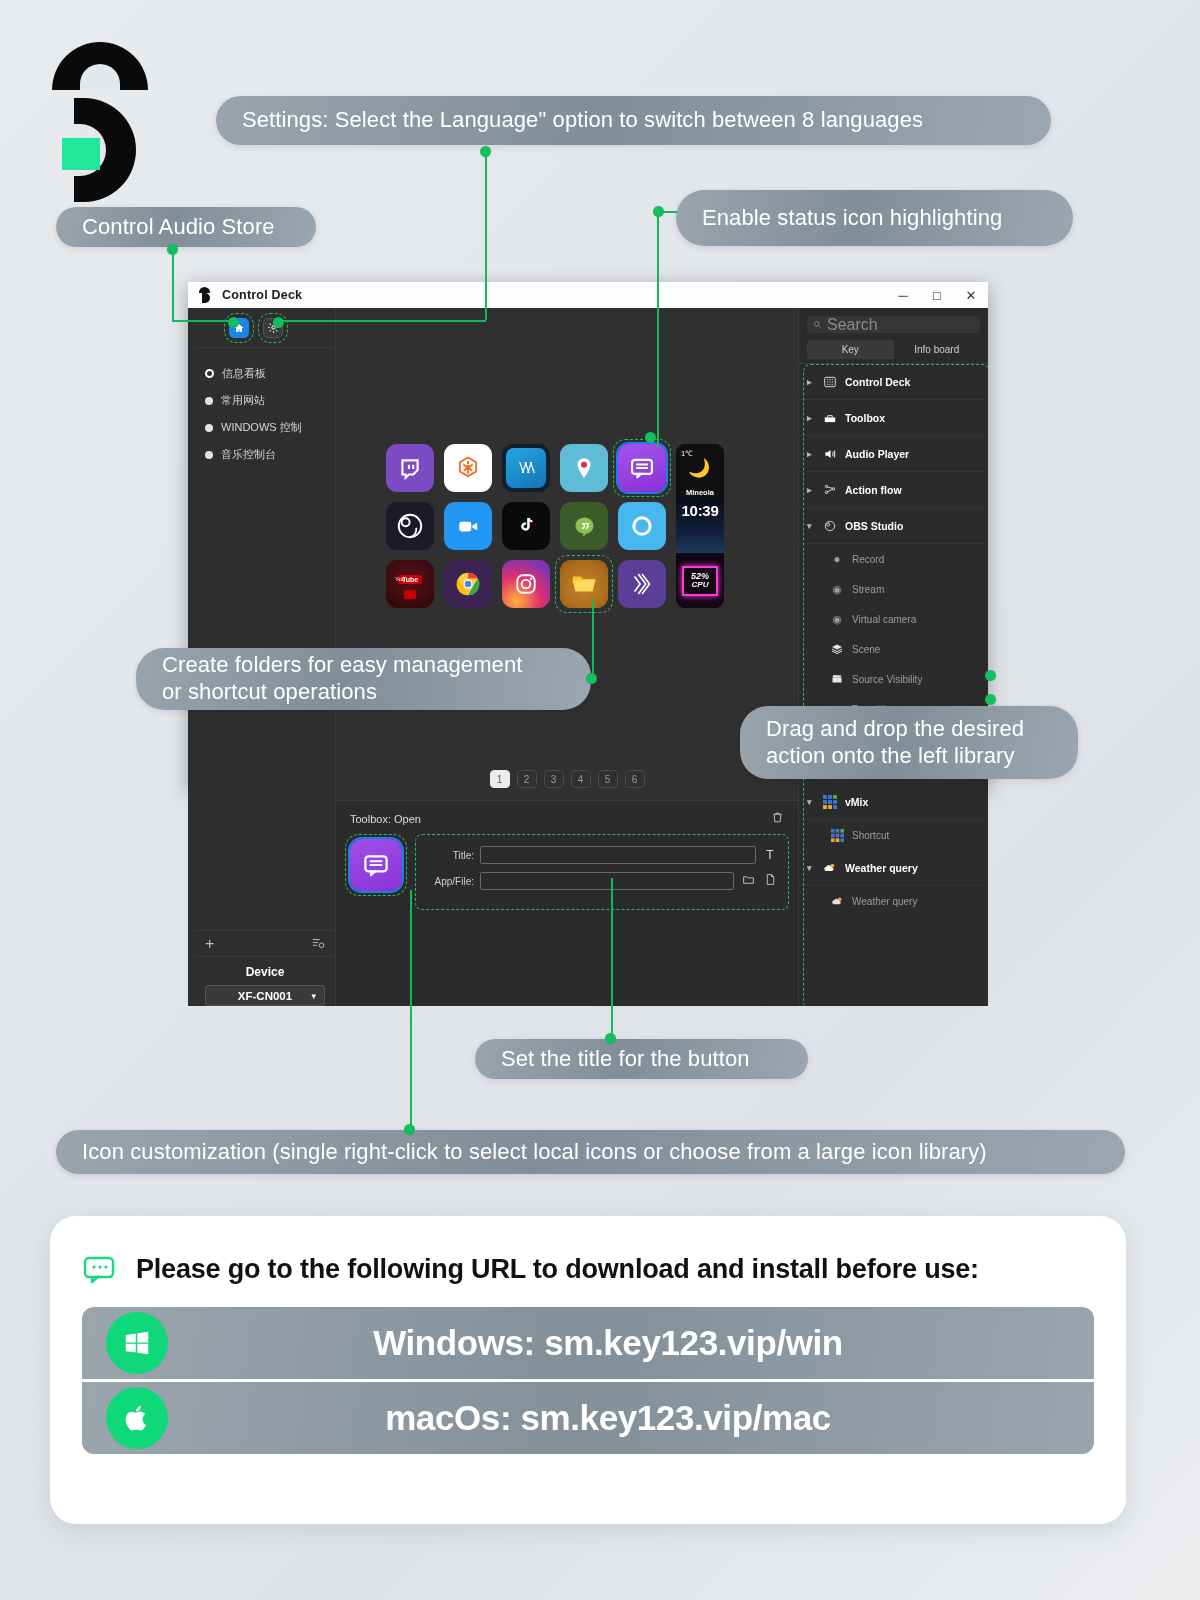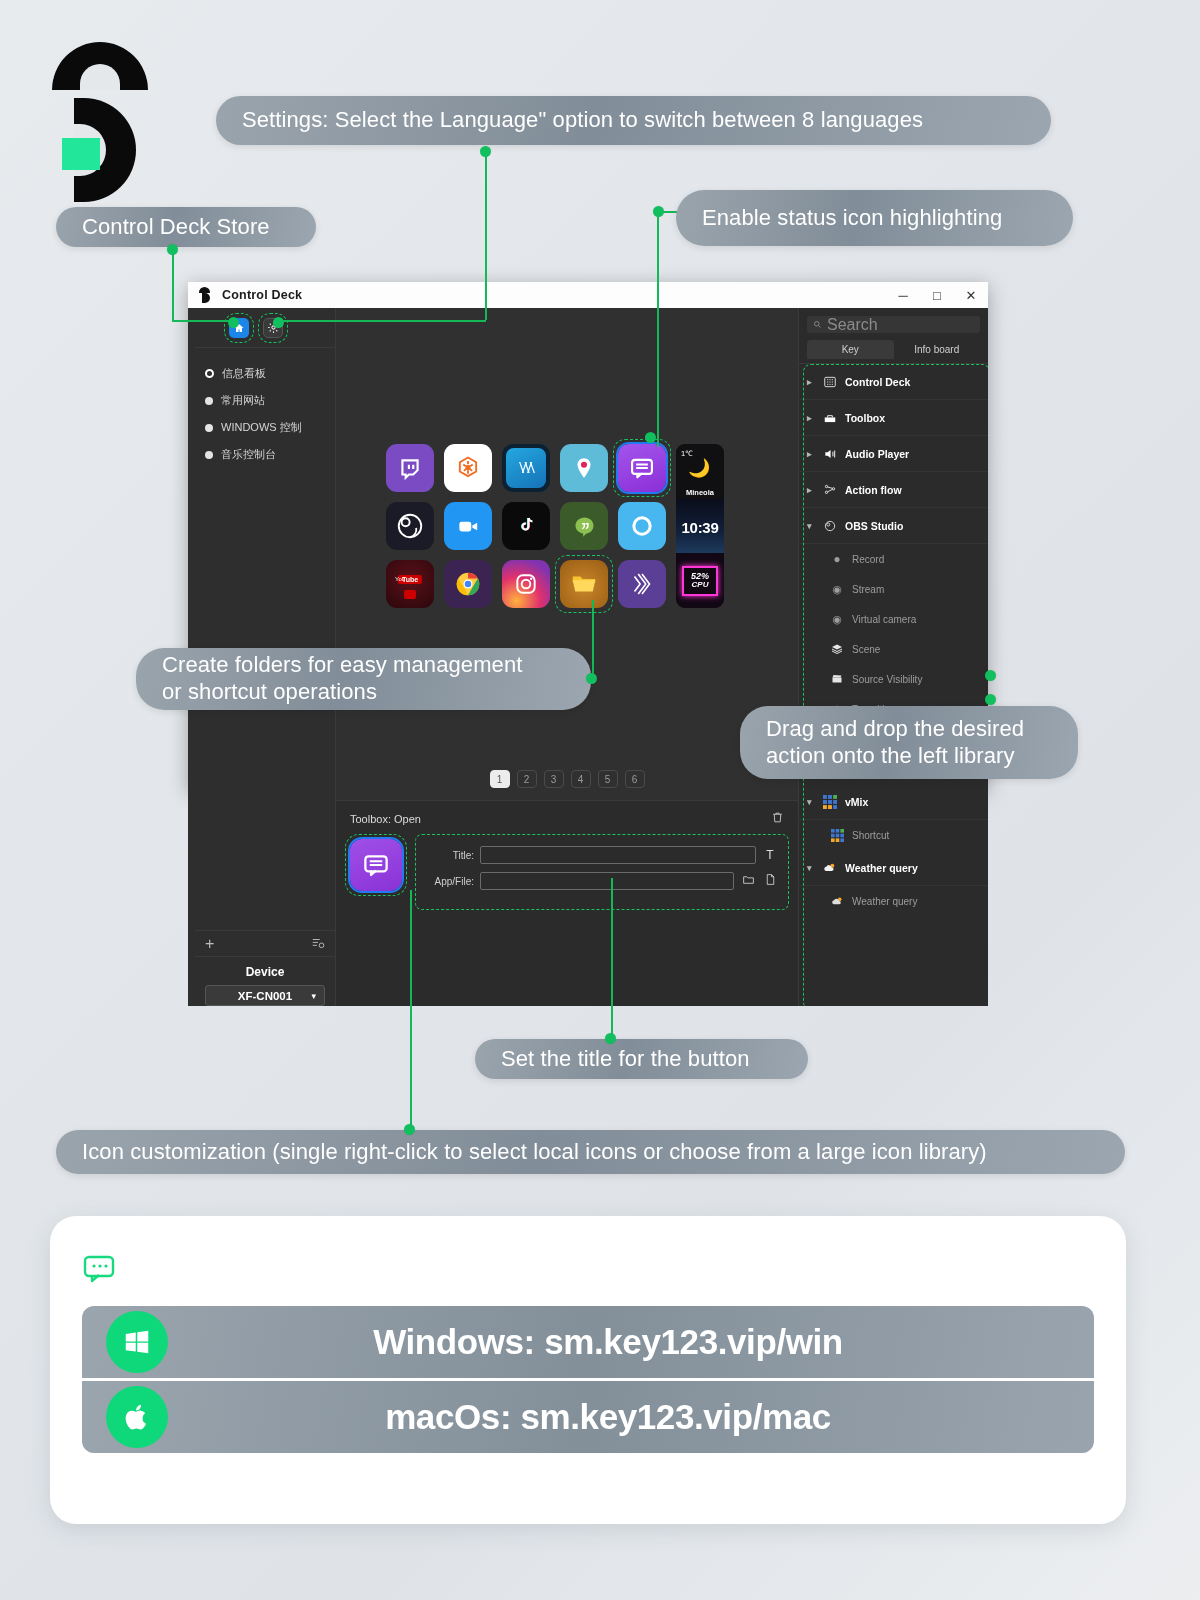--- a/index.html
+++ b/index.html
@@ -117,21 +117,21 @@
   #icongrid { display:grid; grid-template-columns:repeat(5, 48px); grid-template-rows:repeat(3, 48px); gap:10px; }
   .gi { width:48px; height:48px; border-radius:11px; position:relative; display:flex; align-items:center; justify-content:center; overflow:hidden; }
   .gi.sel { outline:2px solid #1f7bf0; outline-offset:0; }
   .gi-dash { position:absolute; left:-5px; top:-5px; right:-5px; bottom:-5px; border:1.5px dashed #17c45f; border-radius:12px; }
   #widgetcol { width:48px; border-radius:9px; overflow:hidden; display:flex; flex-direction:column; background:#171717; height:164px; }
   .wg { flex:1 1 0; position:relative; }
   .wg1 { background:#101012; }
   .wg1 .temp { position:absolute; left:5px; top:4px; color:#fff; font-size:7.5px; }
   .wg1 .moon { position:absolute; left:50%; top:15px; transform:translateX(-50%); font-size:18px; line-height:1; color:#f4d03f; }
   .wg1 .city { position:absolute; bottom:2px; width:100%; text-align:center; color:#fff; font-size:7.5px; font-weight:bold; }
-  .wg2 { background:linear-gradient(180deg,#0a0d1b 0%, #11203a 60%, #1d3a5c 100%); display:flex; align-items:center; justify-content:center; }
+  .wg2 { background:linear-gradient(180deg,#0a0d1b 0%, #11203a 60%, #1d3a5c 100%); display:flex; align-items:flex-start; justify-content:center; }
   .wg2 .clk { color:#fff; font-size:15px; font-weight:bold; margin-top:3px; letter-spacing:-.3px; }
   .wg3 { background:#120814; display:flex; align-items:center; justify-content:center; }
   .wg3 .cpubox { border:2px solid #ff37d8; box-shadow:0 0 6px #ff37d8; width:36px; height:30px; display:flex; flex-direction:column; align-items:center; justify-content:center; }
   .wg3 .p { color:#fff; font-size:9px; font-weight:bold; font-style:italic; line-height:1.05; }
   .wg3 .c { color:#fff; font-size:8px; font-weight:bold; font-style:italic; line-height:1.05; }
 
   #pager { display:flex; gap:7px; justify-content:center; padding-bottom:12px; }
   .pg { width:20px;height:18px; border:1px solid #4a4a4a; border-radius:4px; color:#9a9a9a; font-size:10px; display:flex; align-items:center; justify-content:center; }
   .pg.active { background:#ececec; color:#555; border-color:#ececec; }
 
@@ -199,21 +199,21 @@
 
 <div class="callout" style="left:676px; top:190px; width:397px; height:56px;">
   <span>Enable status icon highlighting</span>
 </div>
 <div class="dot" style="left:653px; top:206px;"></div>
 <div class="lead h" style="left:658px; top:211px; width:22px;"></div>
 <div class="lead v" style="left:657px; top:211px; height:236px;"></div>
 <div class="dot" style="left:645px; top:432px;"></div>
 
 <div class="callout" style="left:56px; top:207px; width:260px; height:40px;">
-  <span>Control Deck Store</span>
+  <span>Control Audio Store</span>
 </div>
 <div class="dot" style="left:167px; top:244px;"></div>
 <div class="lead v" style="left:172px; top:249px; height:71px;"></div>
 <div class="lead h" style="left:172px; top:320px; width:60px;"></div>
 <div class="dot" style="left:228px; top:317px;"></div>
 
 <div class="callout two-line" style="left:136px; top:648px; width:455px; height:62px; white-space:pre-line;">
   <span>Create folders for easy management
 or shortcut operations</span>
 </div>
@@ -693,20 +693,21 @@
   <div id="cardhead">
     <span class="bubble">
       <svg viewBox="0 0 36 30" fill="none" stroke="#17d97e" stroke-width="2.4" stroke-linejoin="round">
         <rect x="3" y="3" width="28" height="19" rx="4"></rect>
         <path d="M10 21v6l7-6"></path>
         <circle cx="12" cy="12" r="1.6" fill="#17d97e" stroke="none"></circle>
         <circle cx="18" cy="12" r="1.6" fill="#17d97e" stroke="none"></circle>
         <circle cx="24" cy="12" r="1.6" fill="#17d97e" stroke="none"></circle>
       </svg>
     </span>
+    <h2>Please go to the following URL to download and install before use:</h2>
   </div>
 
   <div class="urlrow" id="urlwin">
     <span class="oicon">
       <svg viewBox="0 0 24 24" width="30" height="30" fill="#fff">
           <path d="M3 5.5 11 4.4v7.1H3z"></path>
           <path d="M12.2 4.2 21 3v8.5h-8.8z"></path>
           <path d="M3 12.5h8v7.1L3 18.5z"></path>
           <path d="M12.2 12.5H21V21l-8.8-1.2z"></path>
         </svg>

